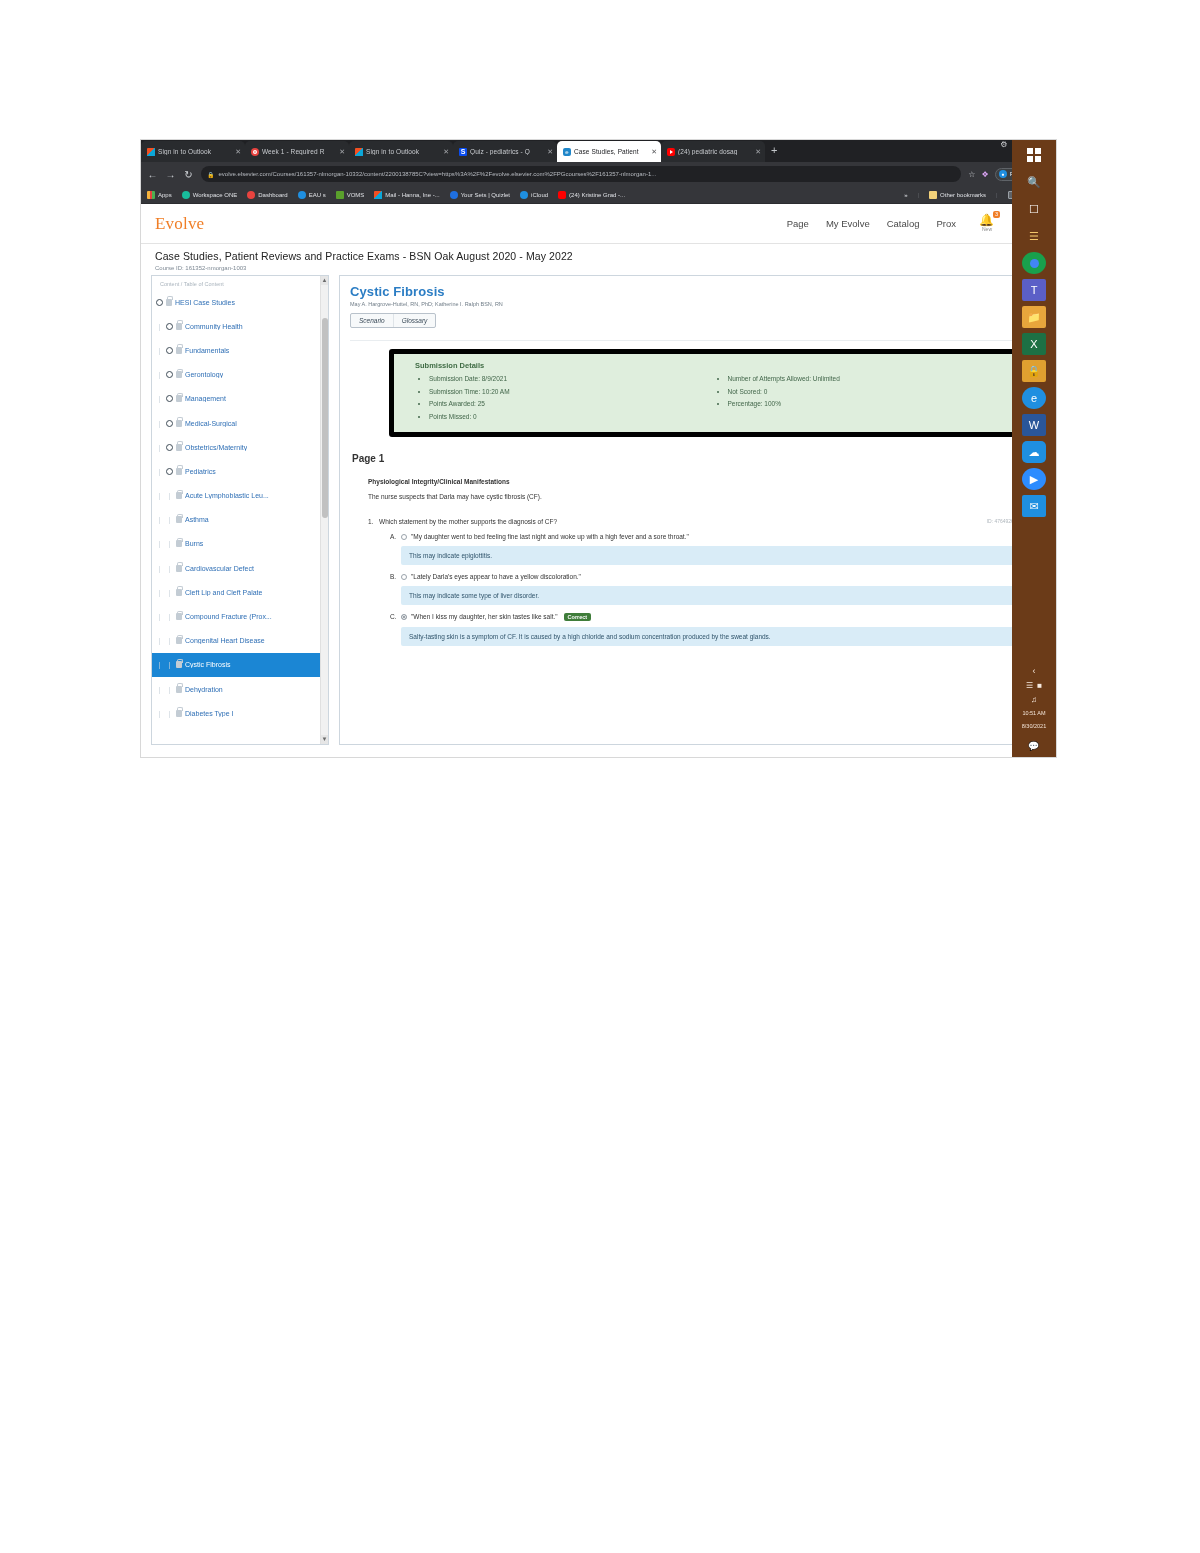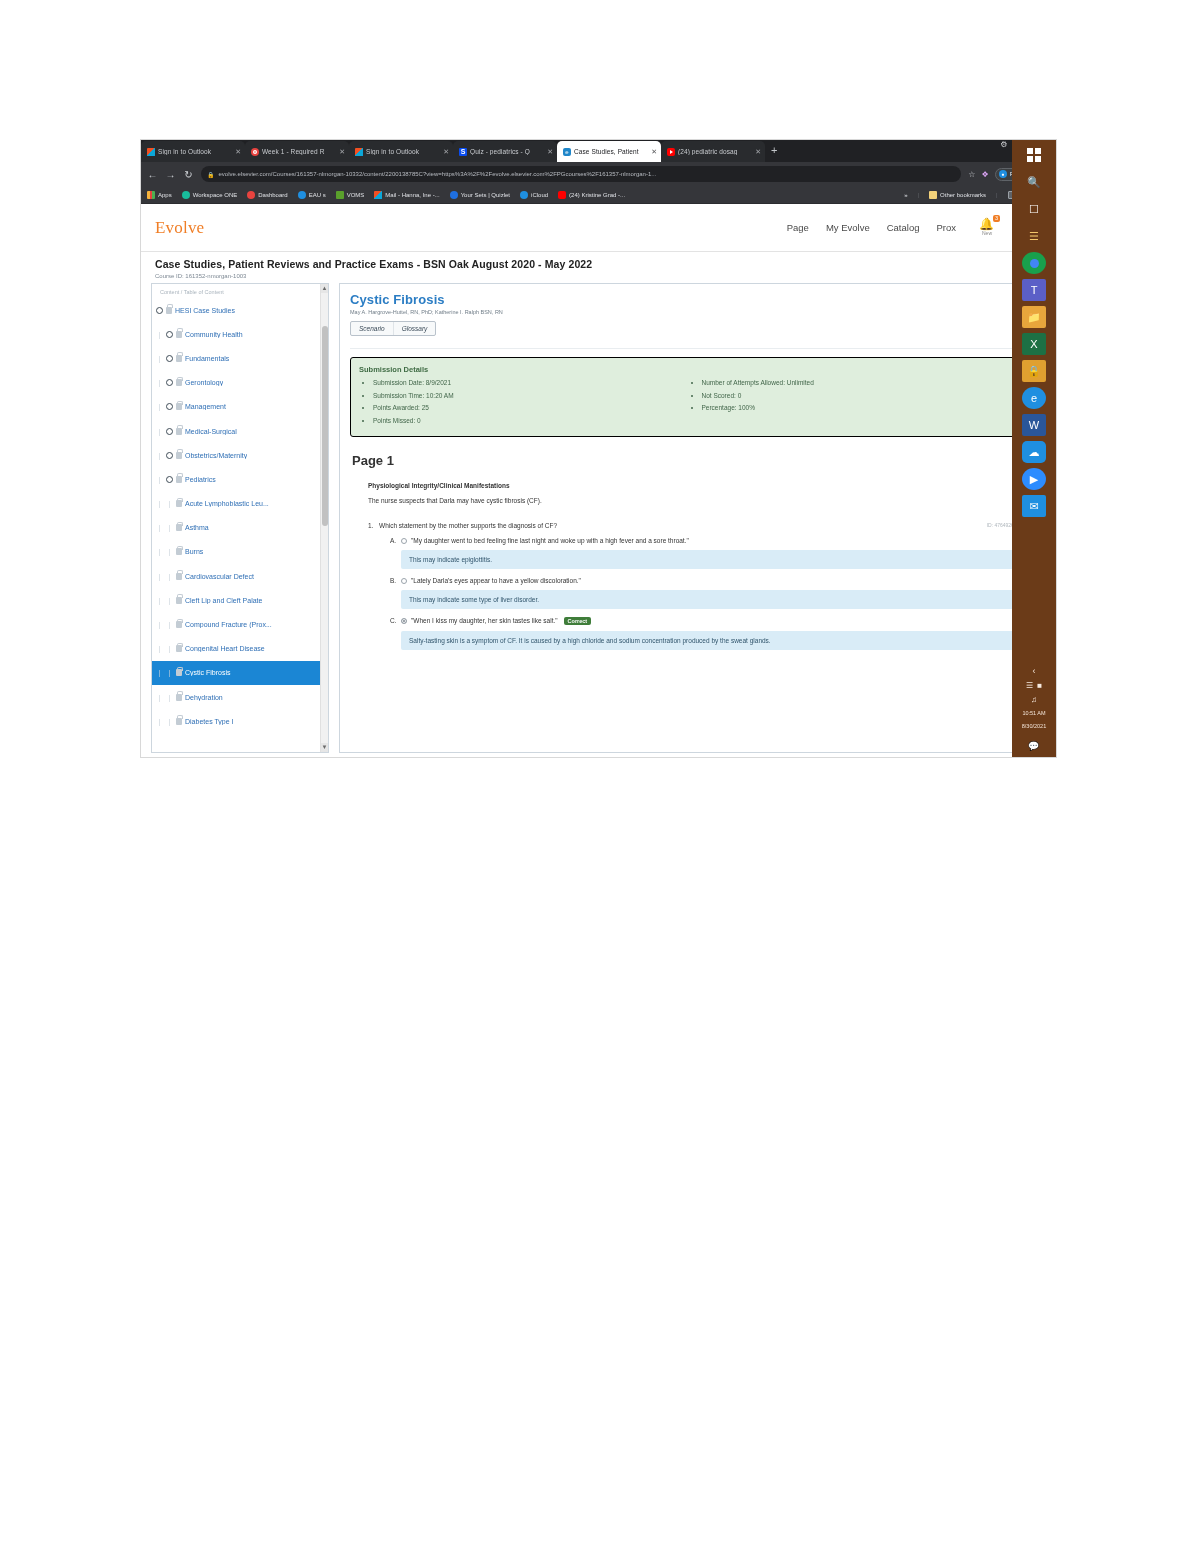--- a/index.html
+++ b/index.html
@@ -112,41 +112,41 @@
   .ico-yt { background:#ff0000; border-radius:2px; }
   .ico-folder { background:#f3d27a; border-radius:1px; }
   .ico-list { background:#5f6368; border:1px solid #9aa0a6; }
   .bm-spacer { flex:1; }
   .bm-sep { color:#5f6368; }
 
   
   .page { background:#fff; height:100%; position:relative; }
 
   .evolve-head {
-    height:48px; display:flex; align-items:center;
+    height:40px; display:flex; align-items:center;
     padding:0 10px 0 14px; border-bottom:1px solid #e3e3e3;
     background:#fff;
   }
   .evolve-logo {
     color:#f07e26; font-size:17px; letter-spacing:.2px;
     font-family:"Liberation Serif", serif; font-weight:400;
   }
   .evolve-nav { margin-left:auto; display:flex; align-items:flex-end; gap:17px; }
   .nav-link { font-size:9.5px; color:#4a4a4a; padding-bottom:4px; }
   .nav-ico-wrap { position:relative; text-align:center; width:28px; padding-bottom:1px;}
   .bell { font-size:12px; color:#6b6b6b; line-height:12px; display:block; }
   .badge {
     position:absolute; right:1px; top:-3px; background:#f07e26; color:#fff;
     font-size:5.5px; border-radius:2px; padding:0 2px; line-height:7px;
   }
   .nav-sub { font-size:5px; color:#8a8a8a; display:block; margin-top:0px; }
   .person { font-size:12px; color:#6b6b6b; line-height:12px; display:block; }
 
   .course-bar { padding:6px 0 4px 14px; }
-  .course-title { font-size:10.5px; color:#222; font-weight:bold; letter-spacing:.1px; }
+  .course-title { font-size:10.5px; color:#222; font-weight:normal; letter-spacing:.1px; }
   .course-id { font-size:6px; color:#7d8893; margin-top:3px; }
 
   .body-area { display:flex; padding:0 8px 0 10px; gap:10px; height:470px; }
 
   
   .tree-panel {
     width:178px; border:1px solid #cdd6de; background:#fff;
     position:relative; overflow:hidden;
   }
   .tree-resize {
@@ -212,30 +212,30 @@
   .panel-scroll {
     position:absolute; right:0; top:0; width:8px; bottom:0; background:#f4f4f4;
     border-left:1px solid #e7e7e7;
   }
   .psb-up, .psb-dn { height:9px; text-align:center; font-size:6px;
     color:#6b6b6b; line-height:9px; background:#e9e9e9; }
   .psb-thumb { position:absolute; left:1px; width:6px; top:16px; height:230px;
     background:#c6c6c6; border-radius:3px; }
 
   .subdetails {
-    background:#dfeedd; border:1px solid #000000; border-radius:3px;
-    padding:7px 10px 9px 8px; margin-right:12px;
+    background:#dfeedd; border:5px solid #000000; border-radius:3px;
+    padding:7px 10px 9px 21px; margin-right:12px;margin-left:39px;
   }
   .sd-title { font-size:7.5px; font-weight:bold; color:#3f6b44; margin-bottom:3px; }
   .sd-cols { display:flex; }
   .sd-col { width:50%; }
   .sd-col ul { margin:0; padding-left:14px; }
   .sd-col li { font-size:6.5px; color:#42664a; line-height:12.5px; }
 
-  .page-label { font-size:13px; color:#333; font-weight:bold; margin:16px 0 0 2px; }
+  .page-label { font-size:10px; color:#333; font-weight:bold; margin:16px 0 0 2px; }
 
   .qblock { margin:14px 0 0 18px; margin-right:14px; }
   .qcat { font-size:6.5px; font-weight:bold; color:#333; }
   .qstem-intro { font-size:6.5px; color:#333; margin-top:8px; }
 
   .qrow { display:flex; margin-top:18px; }
   .qnum { width:11px; flex:0 0 11px; font-size:6.5px; color:#333; }
   .qtext { flex:1; font-size:6.5px; color:#333; }
   .qid { font-size:5px; color:#b0b7bd; white-space:nowrap; margin-left:8px; }
 

